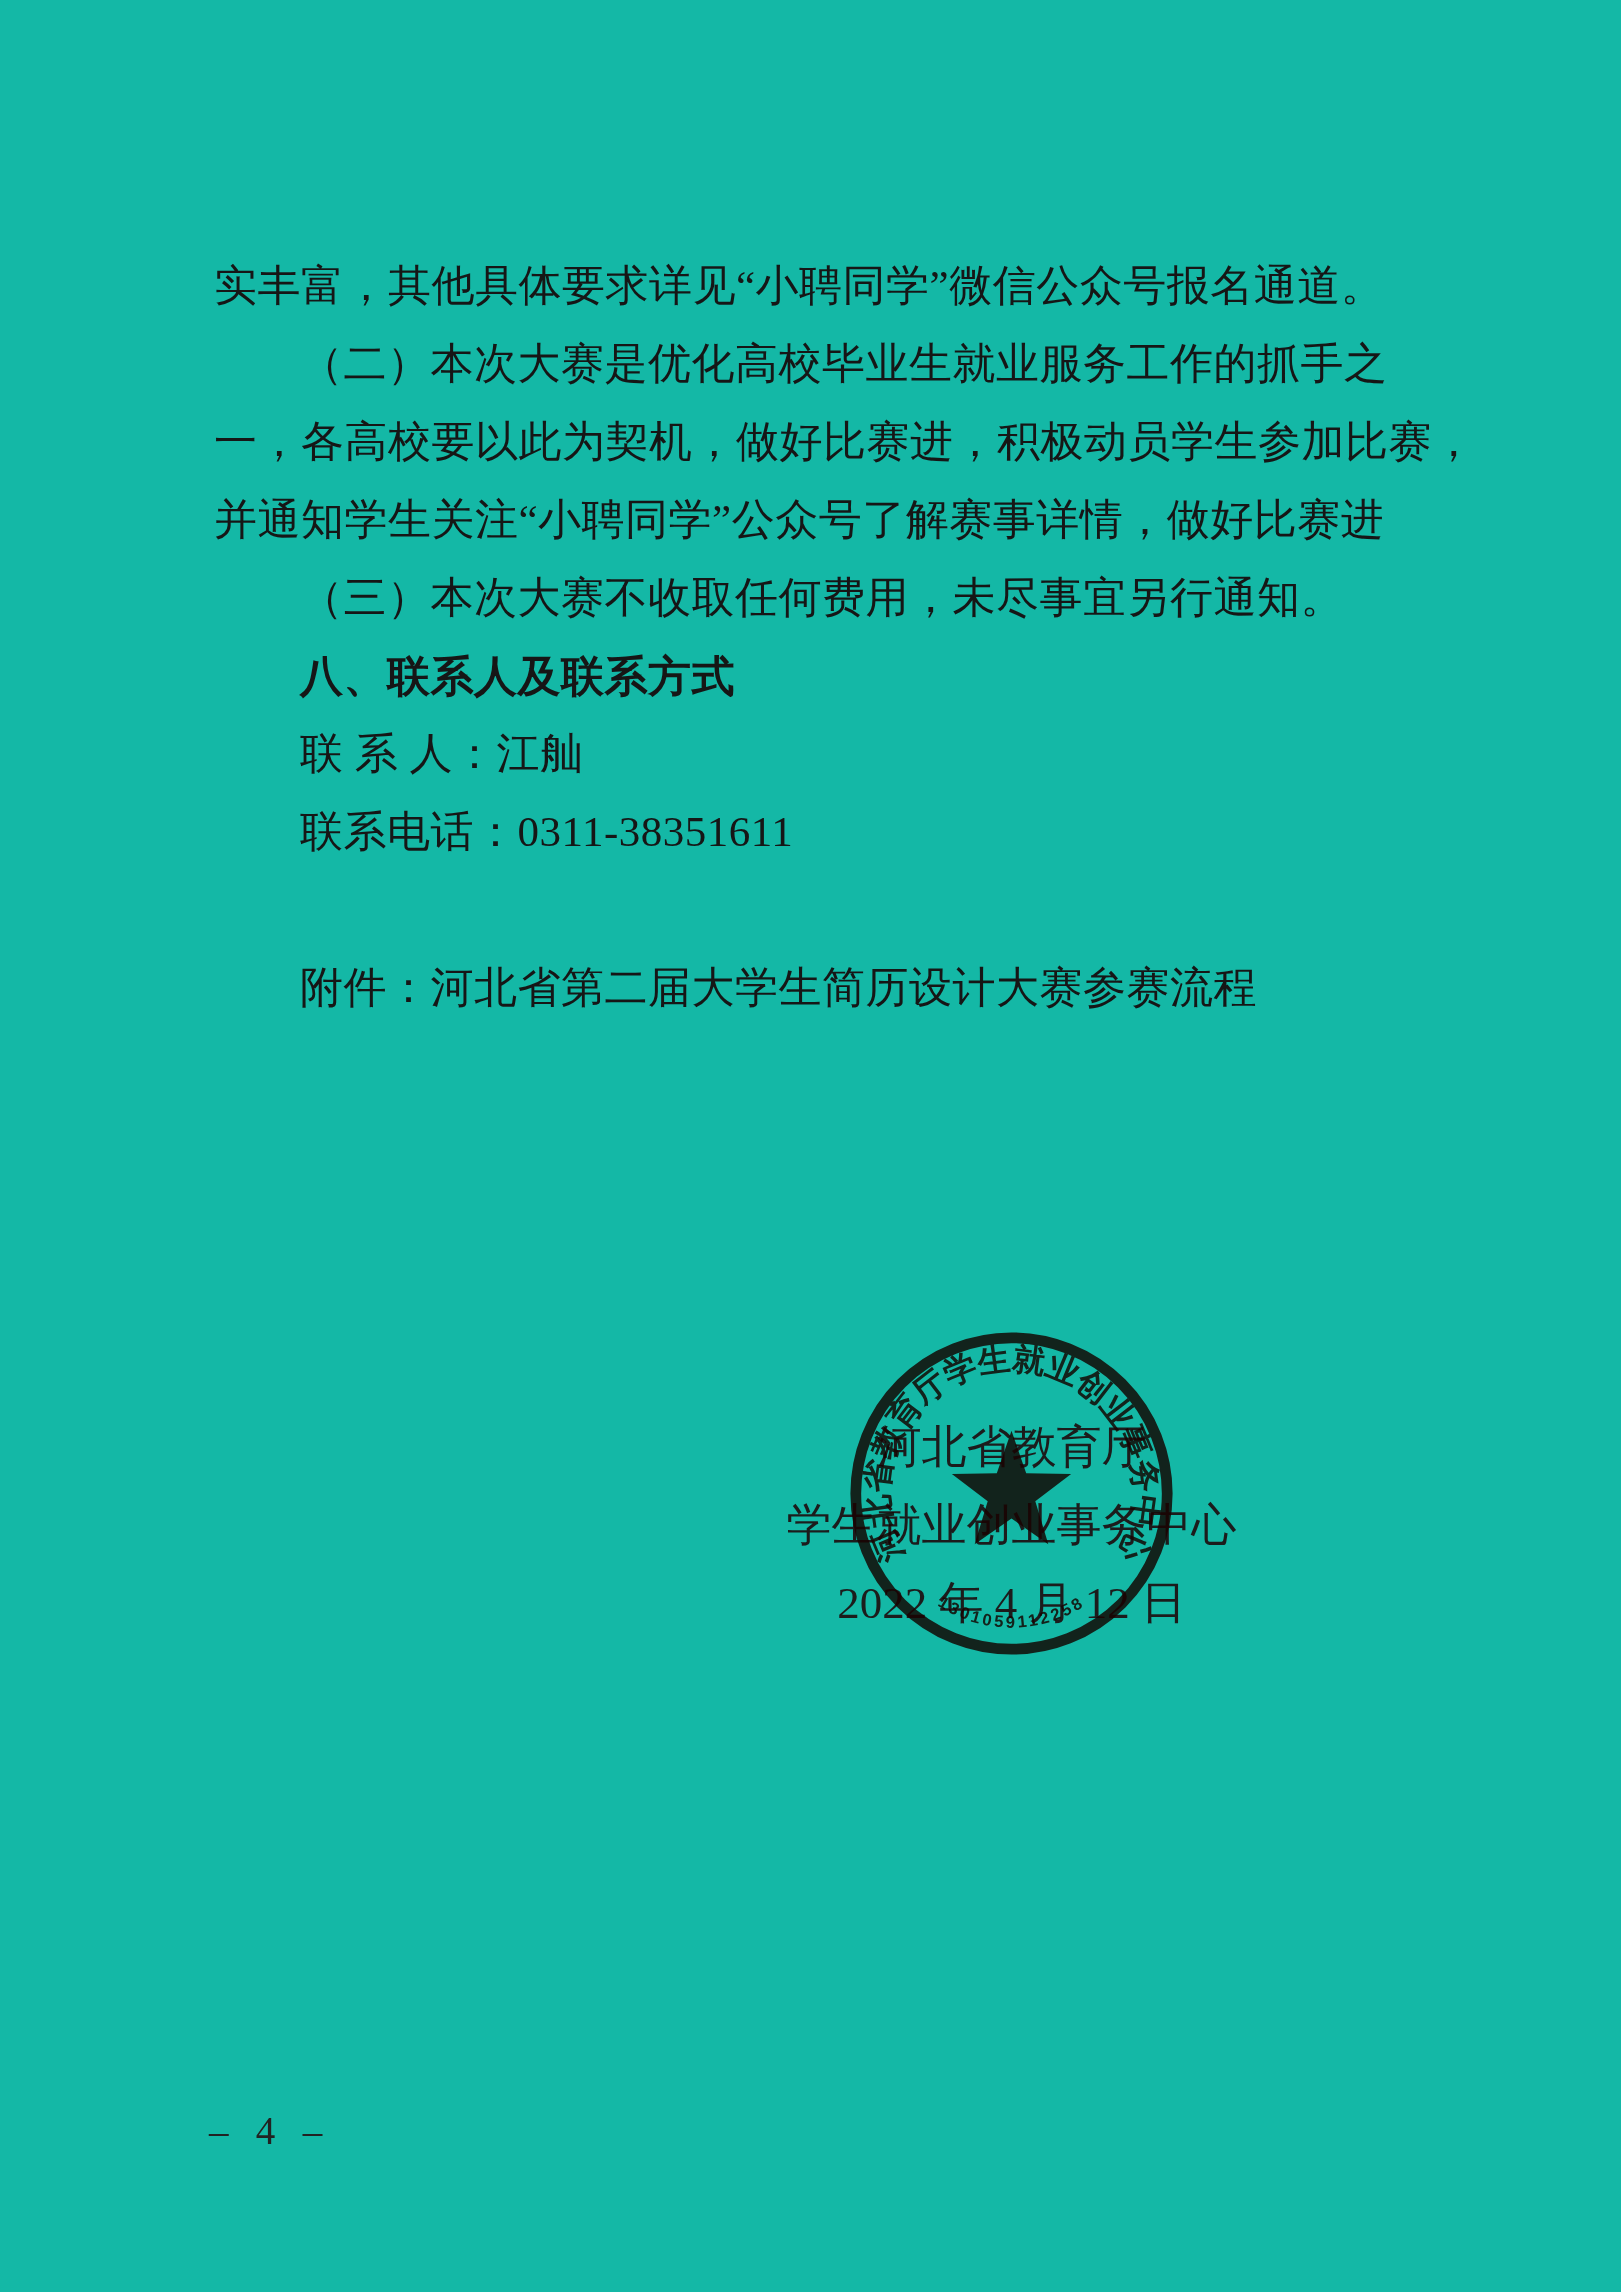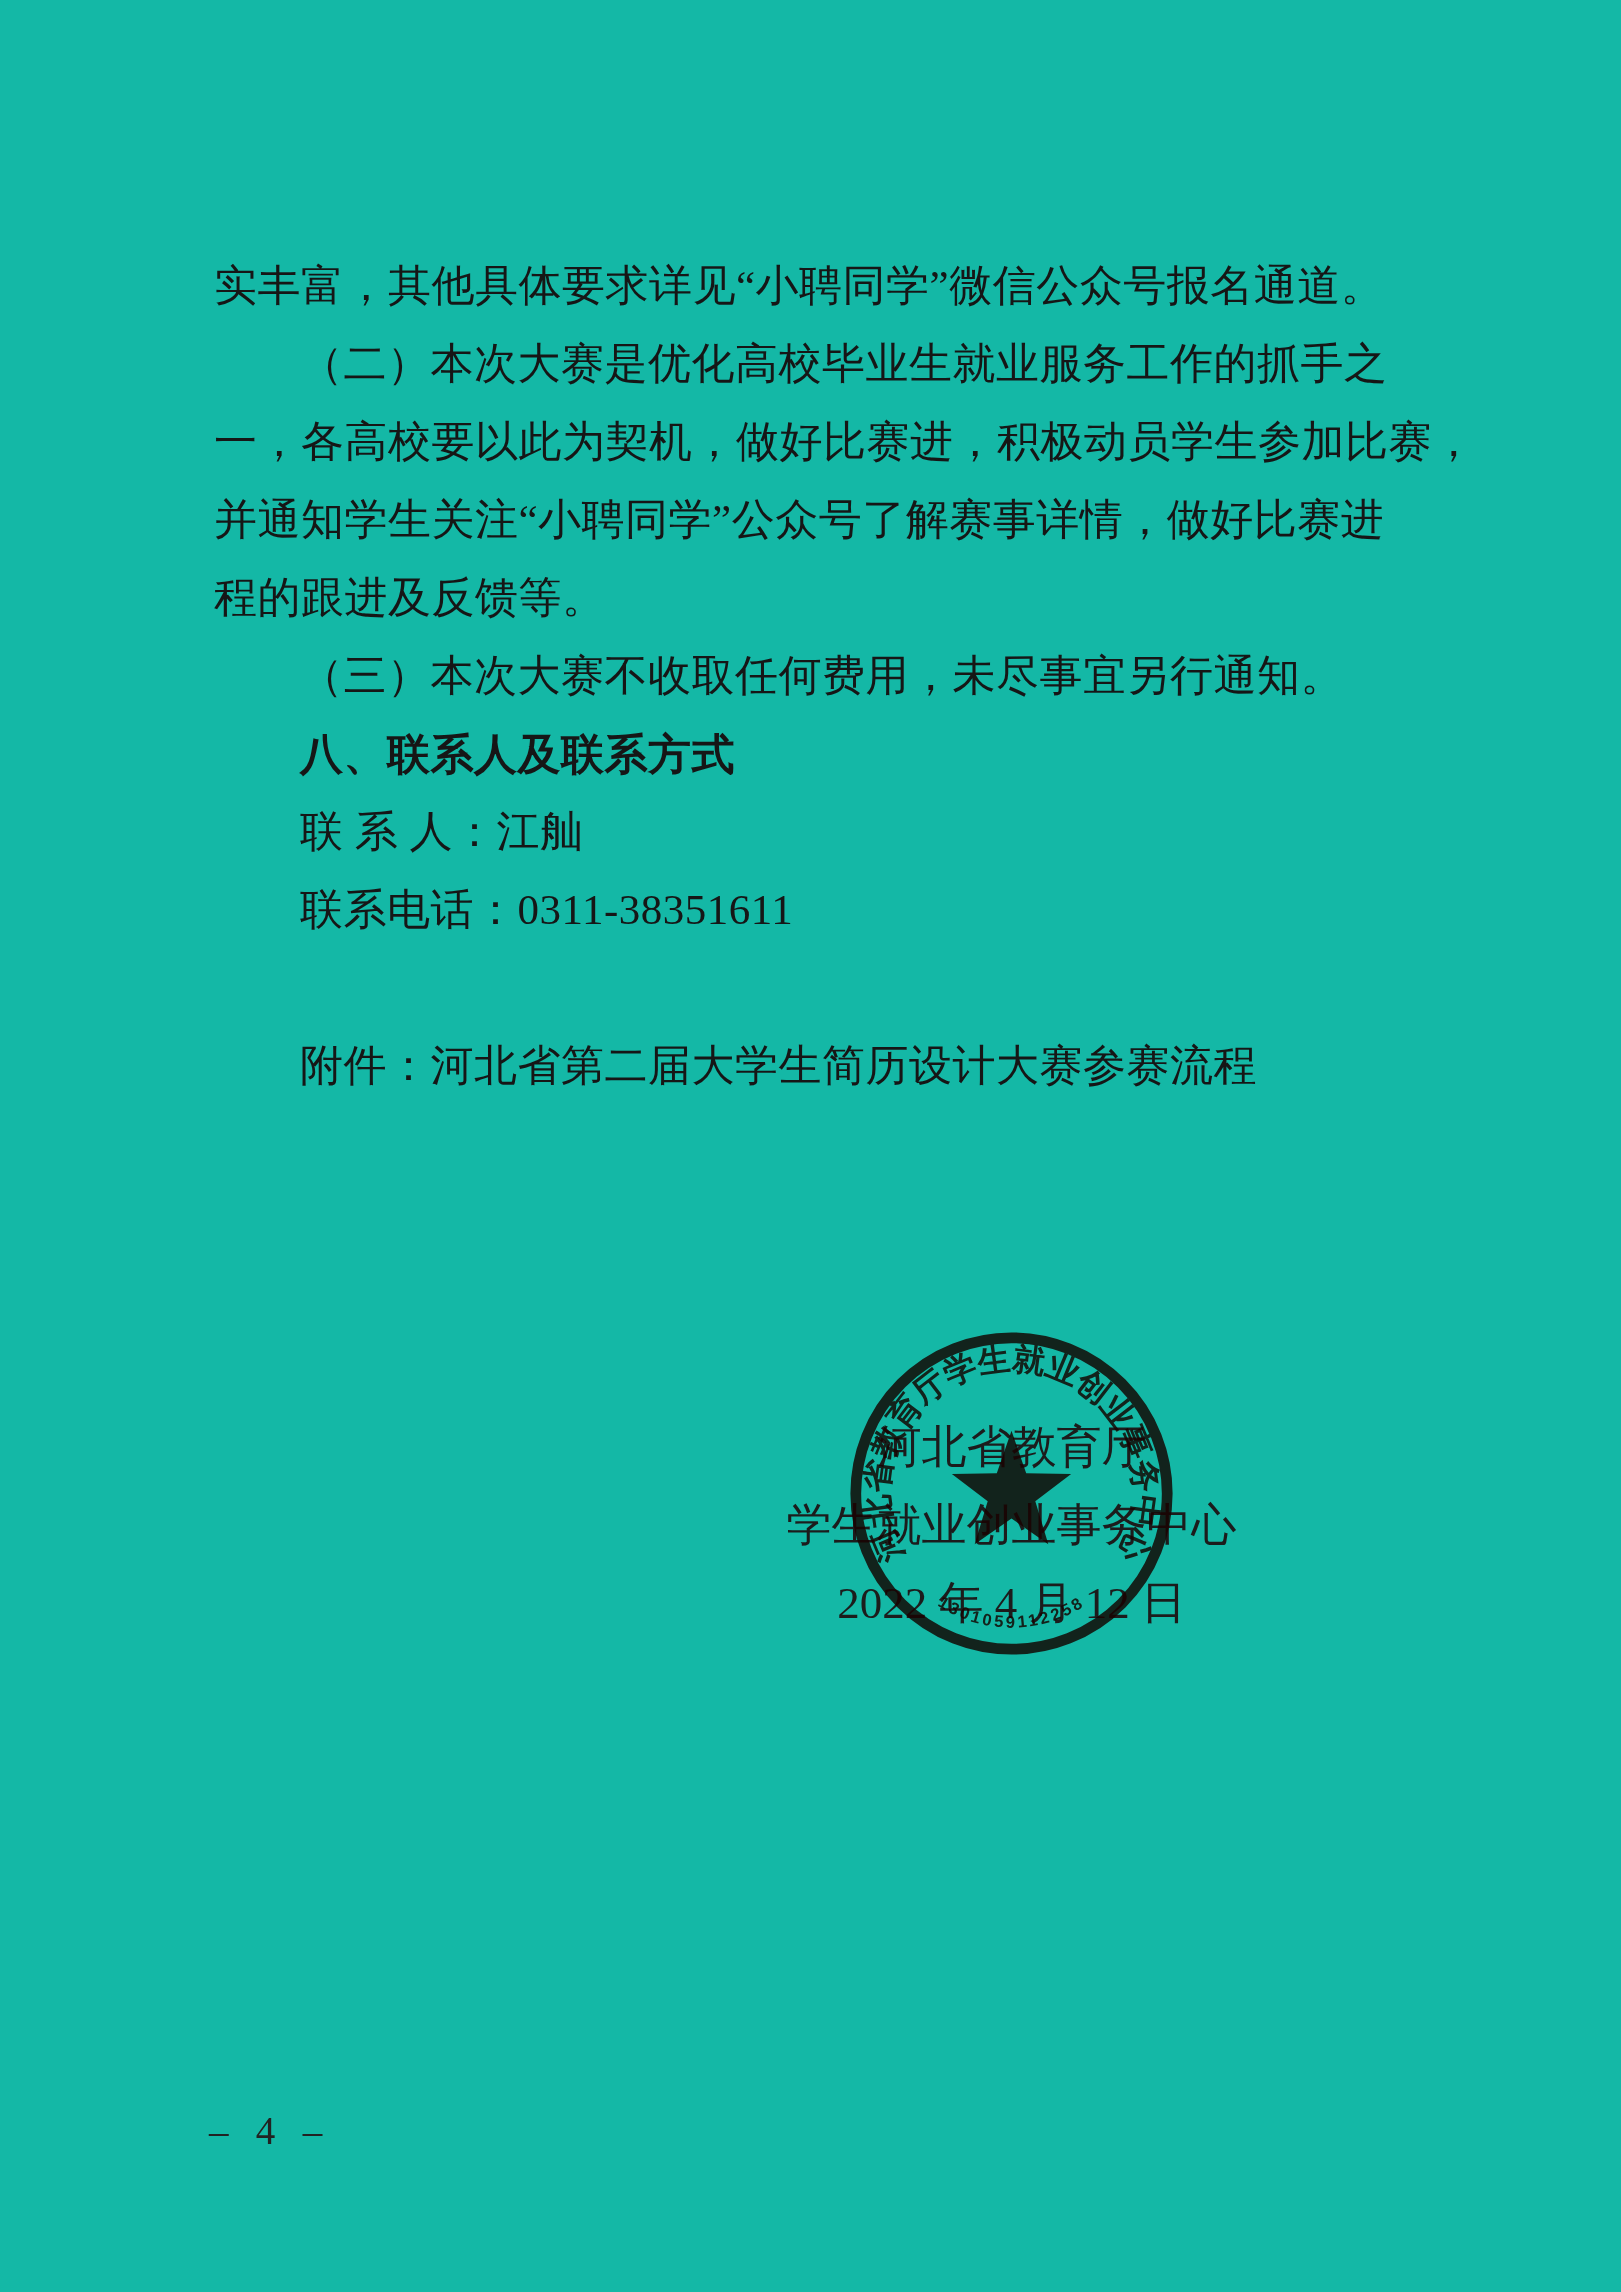--- a/index.html
+++ b/index.html
@@ -81,21 +81,20 @@
 </head>
 <body>
 
 <div class="page">
 
   <div class="body-text">
     <div class="line">实丰富，其他具体要求详见“小聘同学”微信公众号报名通道。</div>
     <div class="line indent-2">（二）本次大赛是优化高校毕业生就业服务工作的抓手之</div>
     <div class="line">一，各高校要以此为契机，做好比赛进，积极动员学生参加比赛，</div>
     <div class="line">并通知学生关注“小聘同学”公众号了解赛事详情，做好比赛进</div>
-    <div class="line">程的跟进及反馈等。</div>
     <div class="line indent-2">（三）本次大赛不收取任何费用，未尽事宜另行通知。</div>
     <div class="line indent-2 heading">八、联系人及联系方式</div>
     <div class="line indent-2">联 系 人：江舢</div>
     <div class="line indent-2">联系电话：0311-38351611</div>
     <div class="line"></div>
     <div class="line indent-2">附件：河北省第二届大学生简历设计大赛参赛流程</div>
   </div>
 
   <div class="signature-block">
     <div class="line">河北省教育厅</div>

